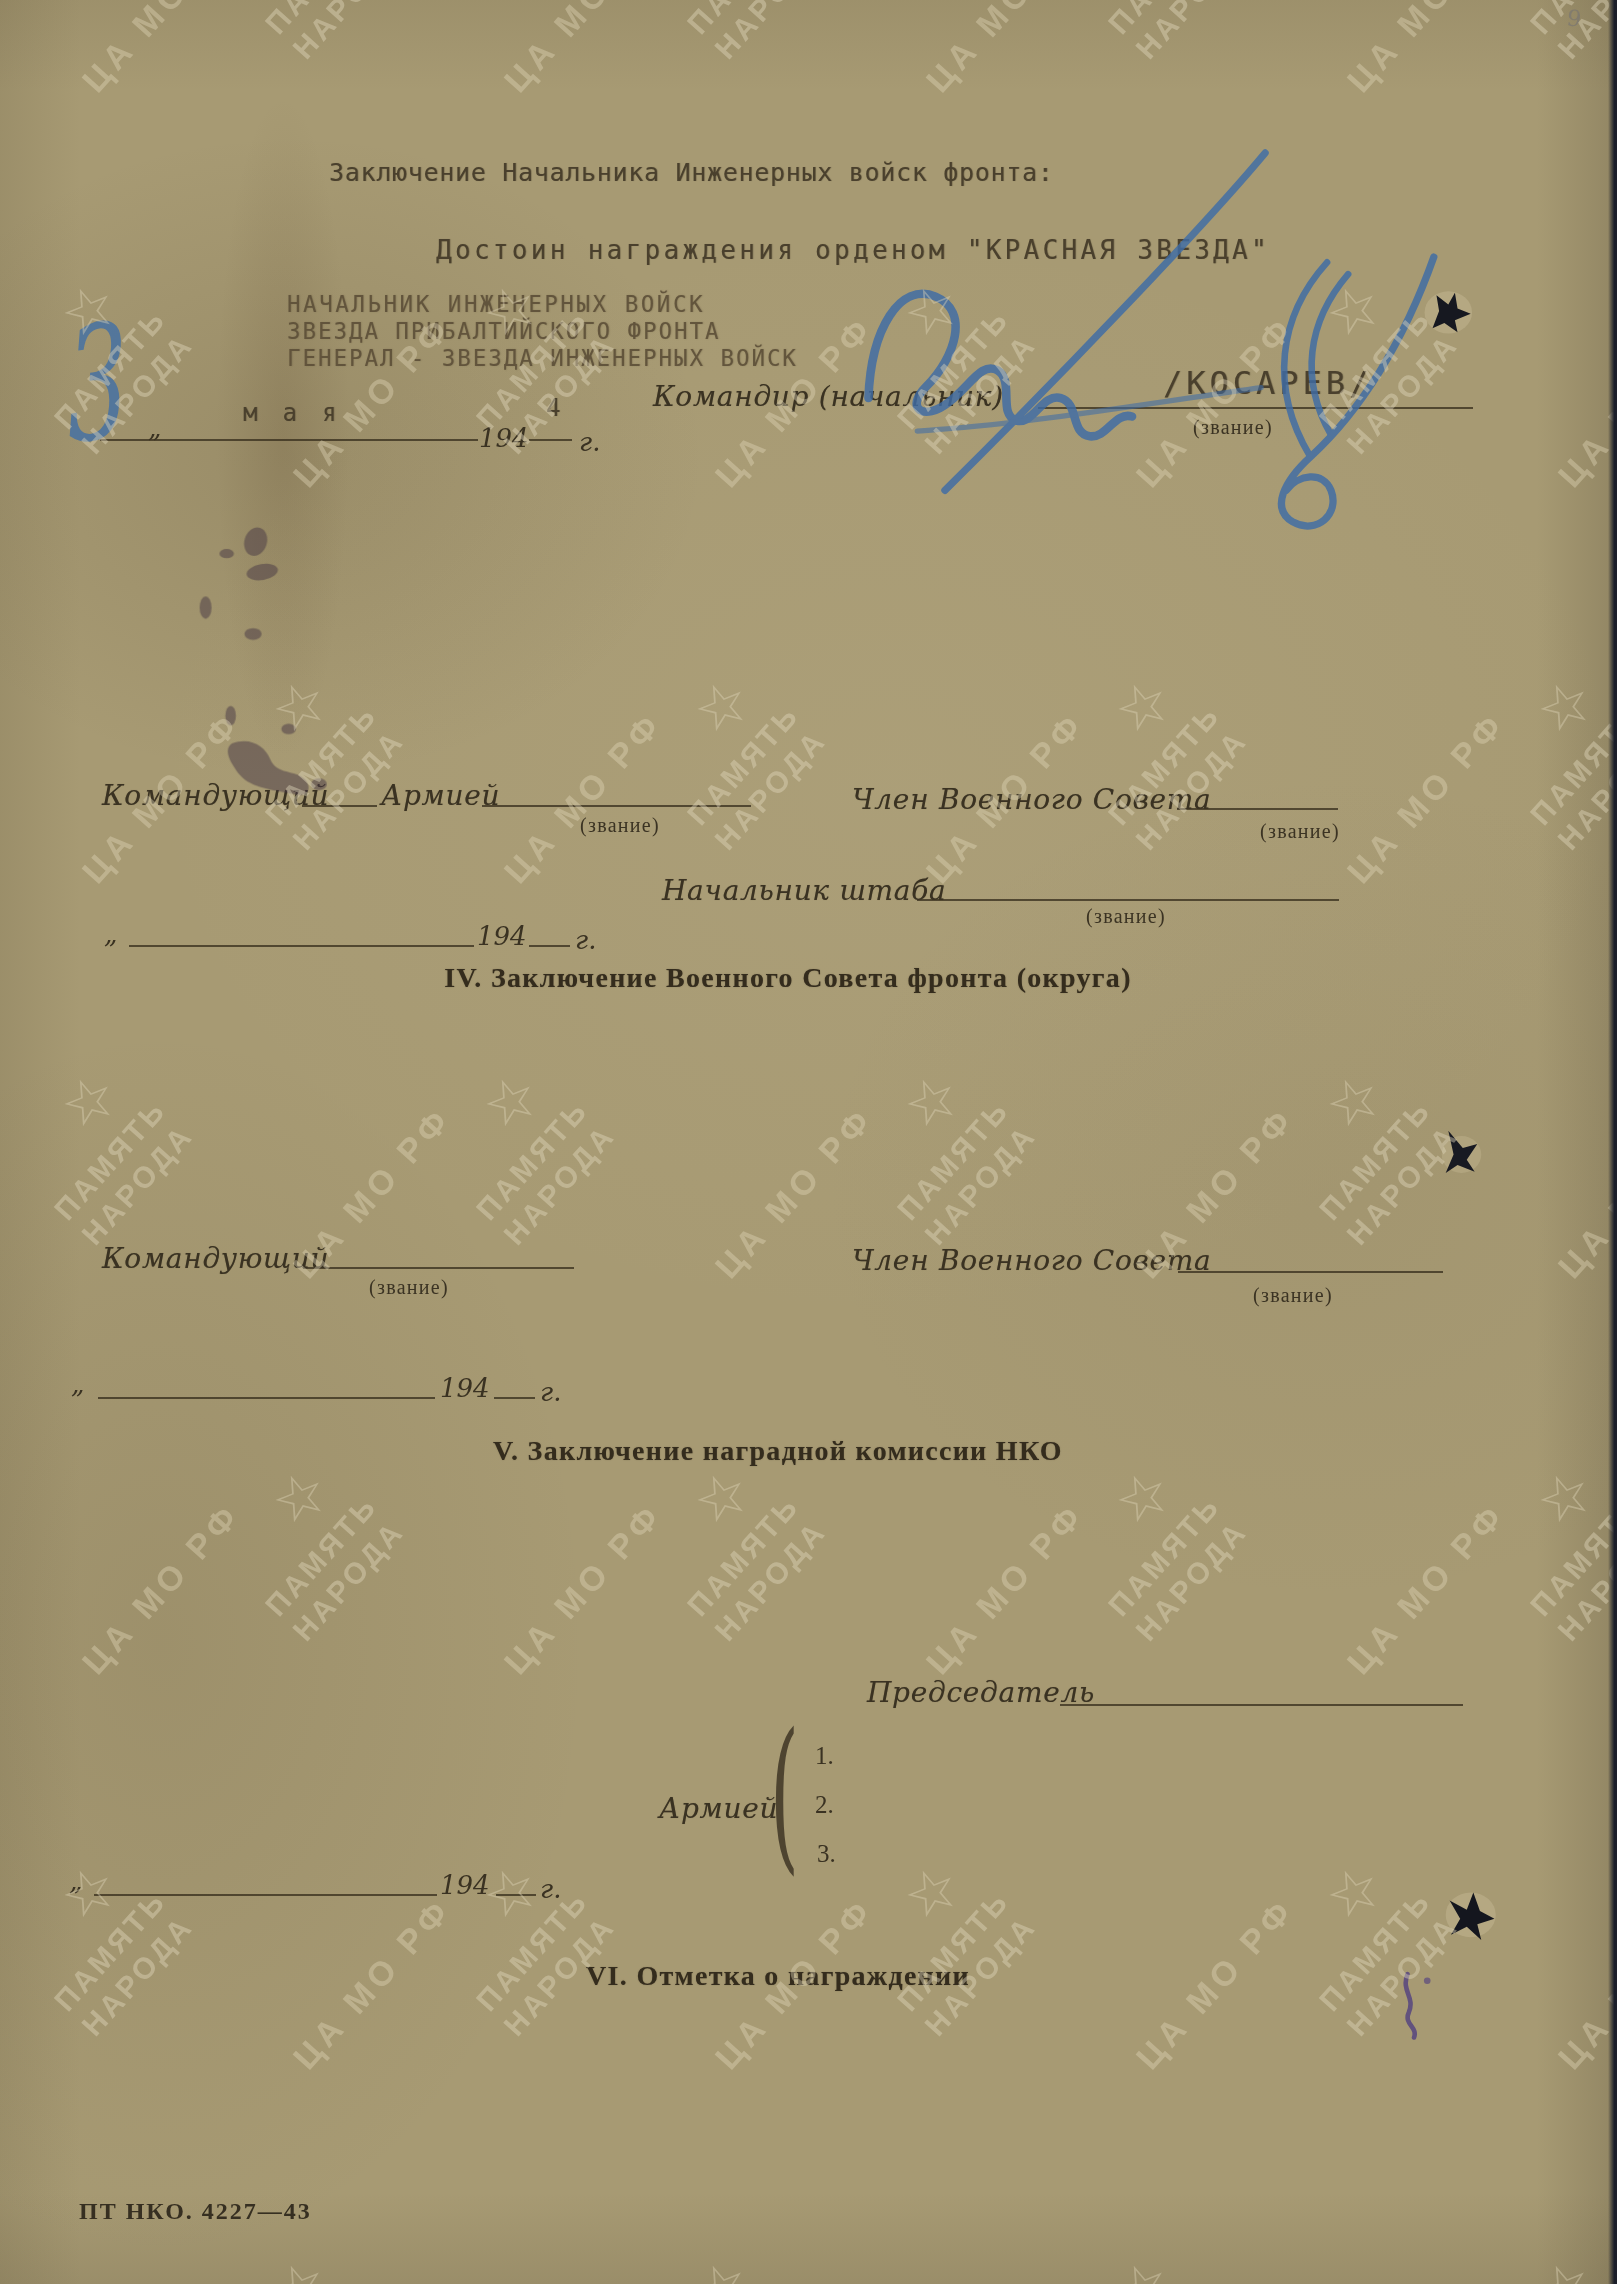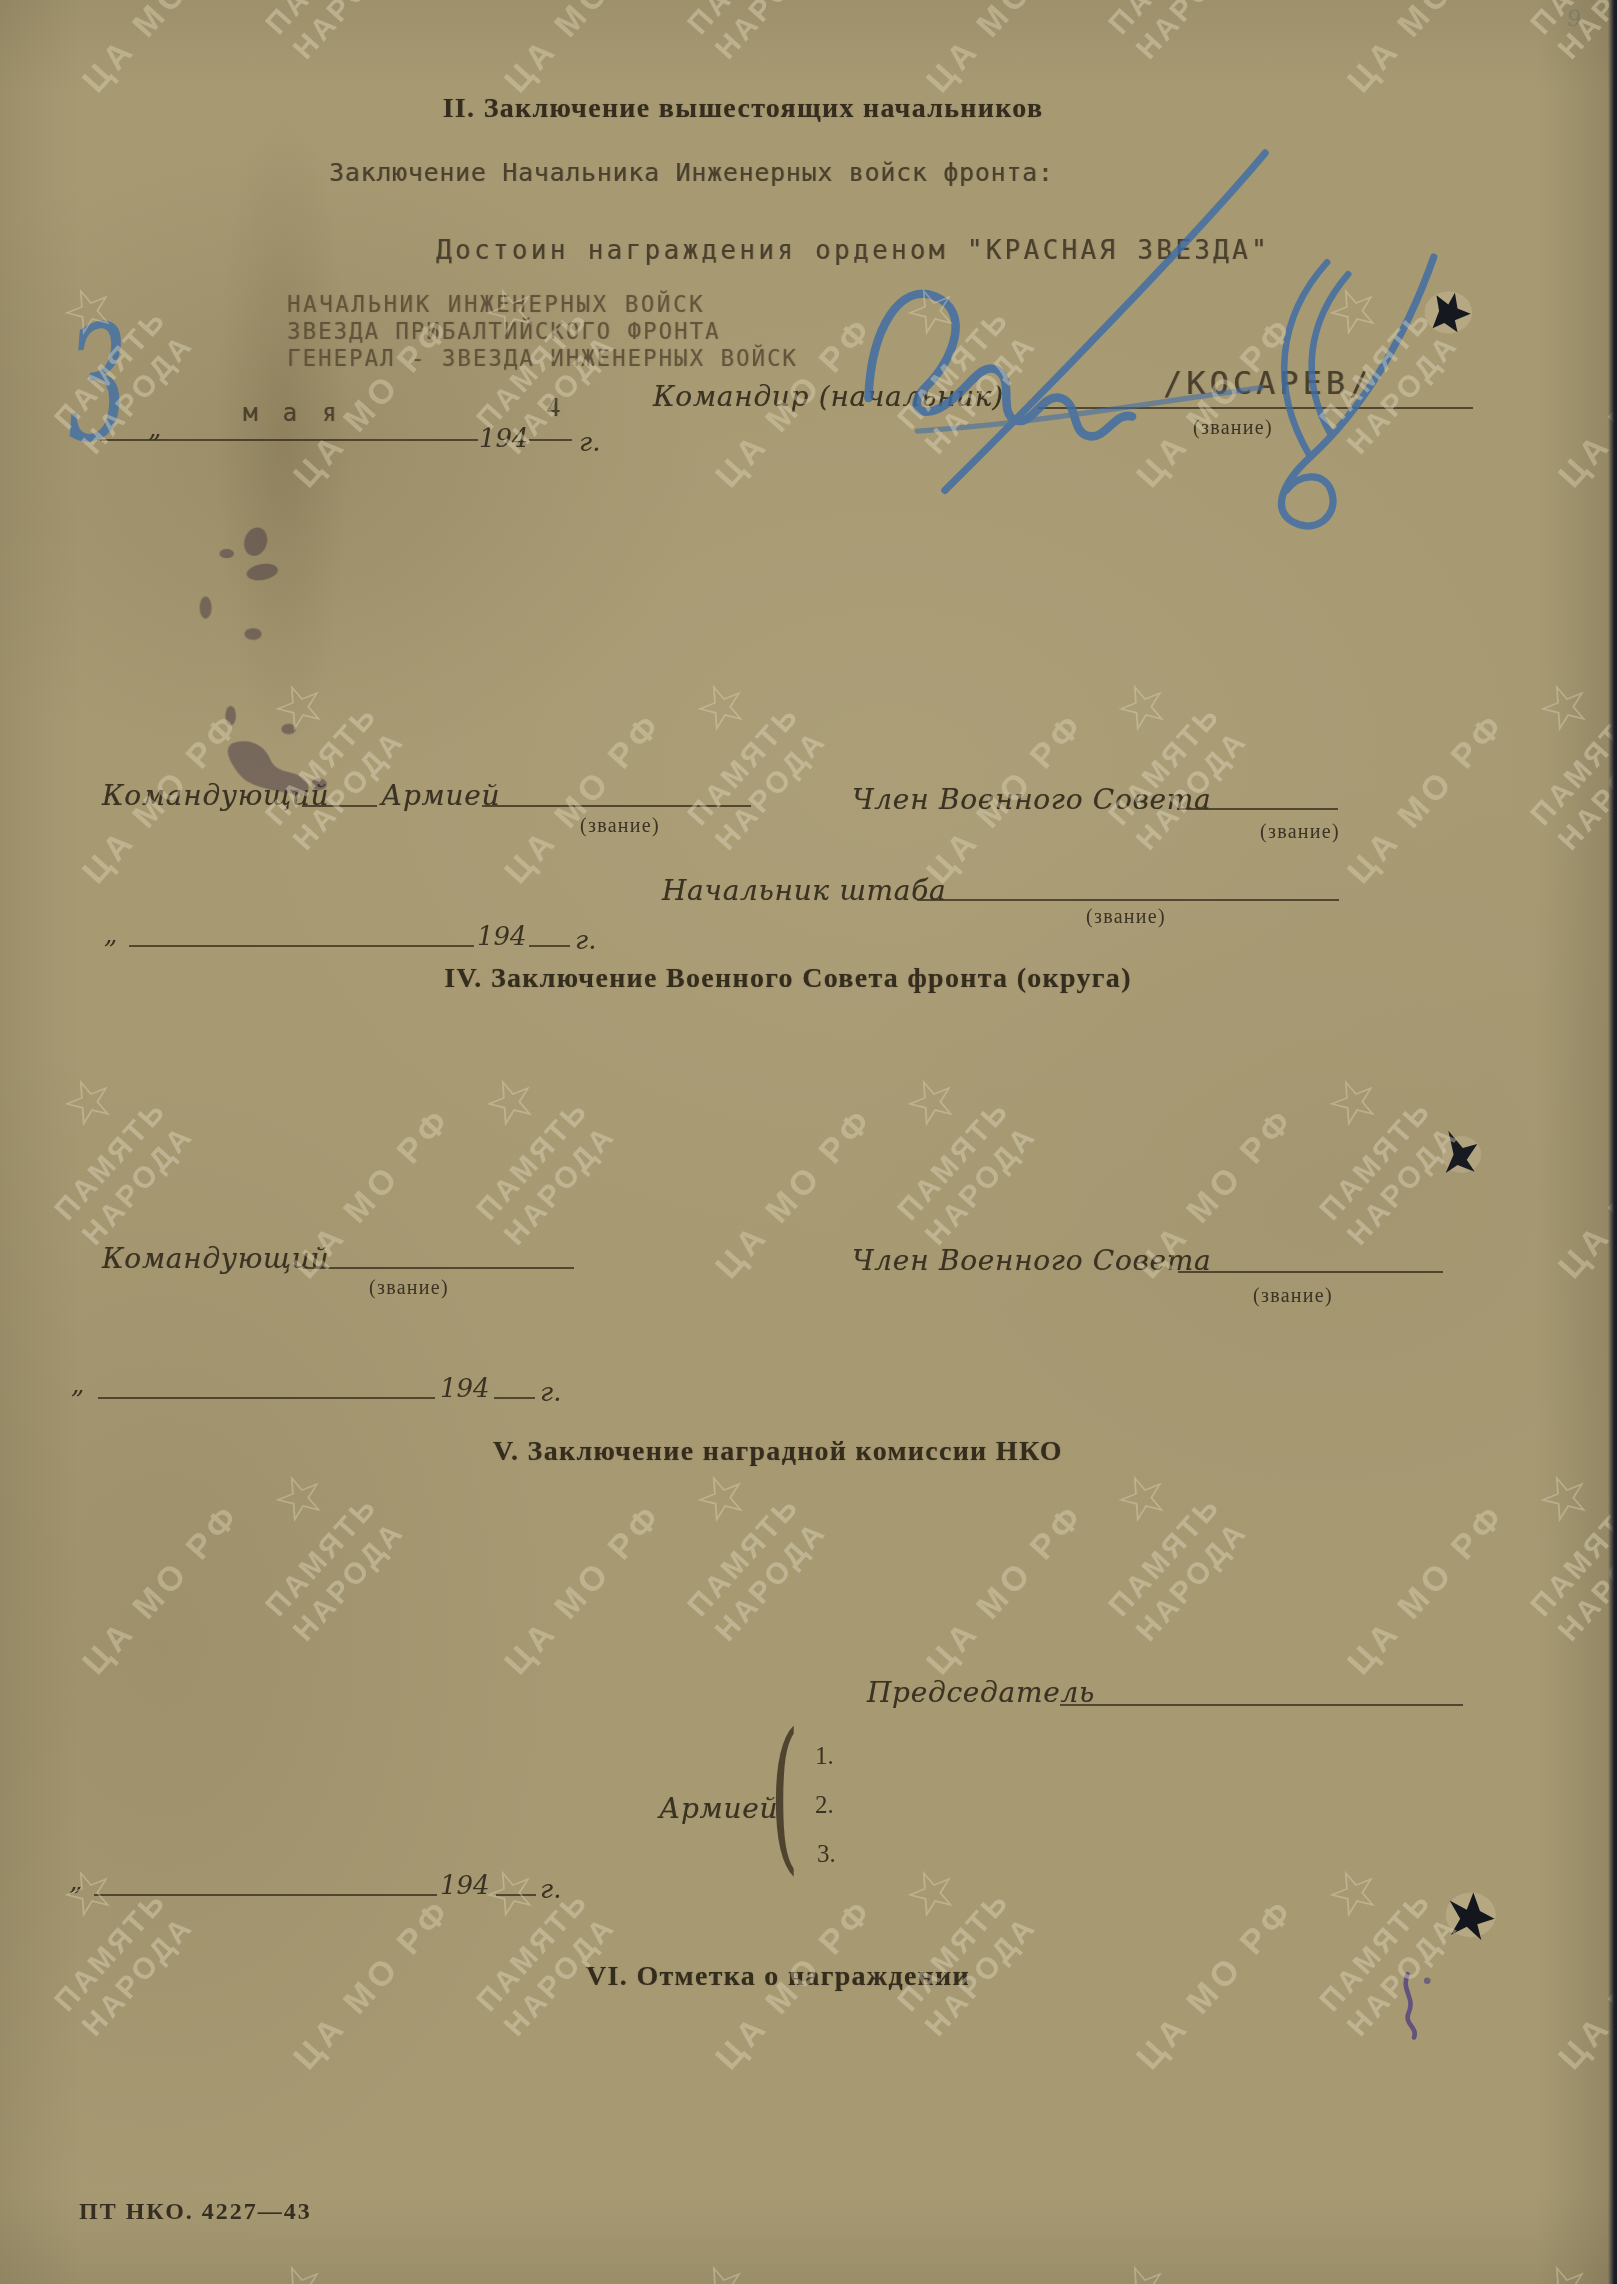--- a/index.html
+++ b/index.html
@@ -52,21 +52,20 @@
      color:rgba(224,214,186,.40);transform:rotate(-48deg);white-space:nowrap;
      font-family:"Liberation Sans",sans-serif;font-weight:700;}
   .edge-right{position:absolute;right:0;top:0;width:9.2px;height:100%;z-index:6;
      background:linear-gradient(to right, rgba(20,22,32,0), #1b1e29 70%);}
 </style>
 </head>
 <body>
 
 <div class="page">
 
-  <div class="h" style="left:743px;top:92px;">II. Заключение вышестоящих начальников</div>
   <div class="typed" style="left:329px;top:158px;font-size:25px;letter-spacing:0.7px;">Заключение Начальника Инженерных войск фронта:</div>
   <div class="typed" style="left:436px;top:235px;font-size:26px;letter-spacing:3.3px;">Достоин награждения орденом "КРАСНАЯ ЗВЕЗДА"</div>
   <div class="typed faded" style="left:287px;top:291px;font-size:22.4px;letter-spacing:2.6px;line-height:27px;">НАЧАЛЬНИК ИНЖЕНЕРНЫХ ВОЙСК</div>
   <div class="typed faded" style="left:287px;top:318px;font-size:22.4px;letter-spacing:2px;line-height:27px;">ЗВЕЗДА ПРИБАЛТИЙСКОГО ФРОНТА</div>
   <div class="typed faded" style="left:287px;top:345px;font-size:22.4px;letter-spacing:2px;line-height:27px;">ГЕНЕРАЛ - ЗВЕЗДА ИНЖЕНЕРНЫХ ВОЙСК</div>
 
   <div class="lbl" style="left:653px;top:380px;">Командир (начальник)</div>
   <div class="ul" style="left:1038px;top:407px;width:435px;"></div>
   <div class="typed" style="left:1163px;top:364px;font-size:32px;letter-spacing:4px;">/КОСАРЕВ/</div>
   <div class="cap" style="left:1193px;top:416px;">(звание)</div>

